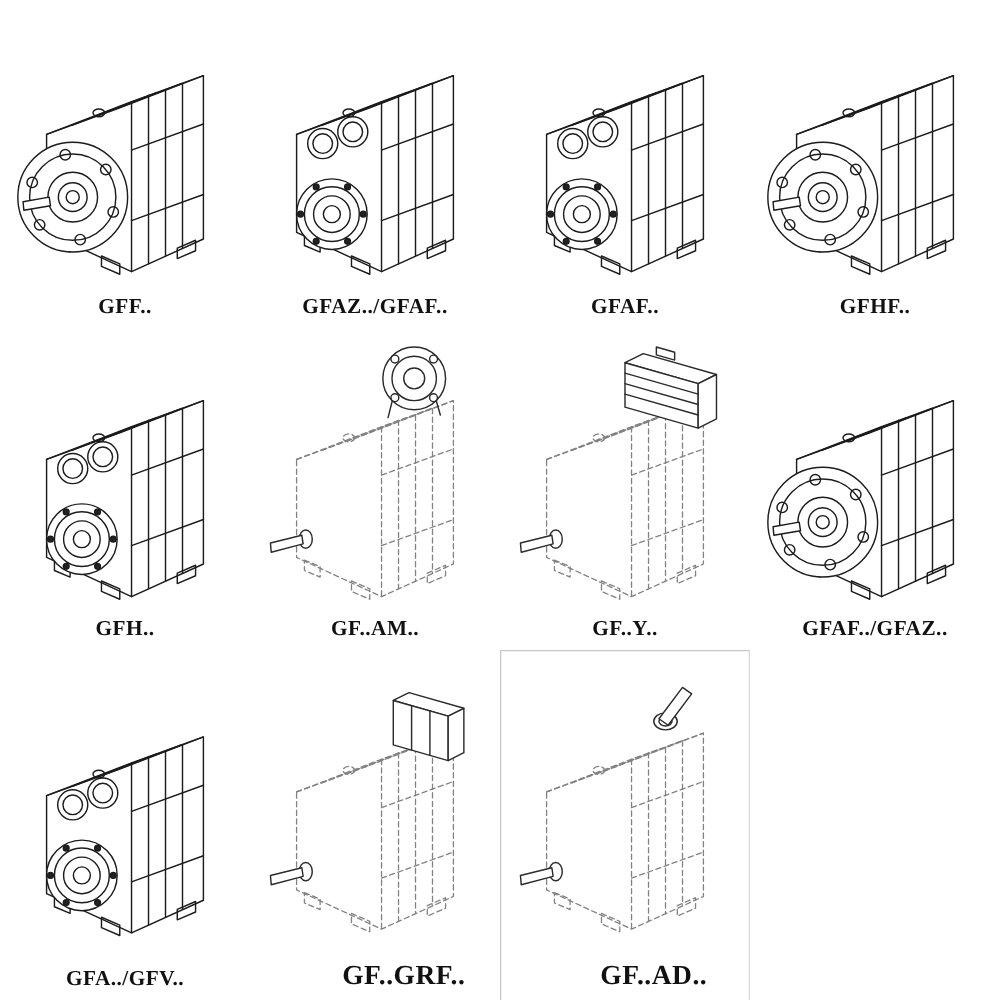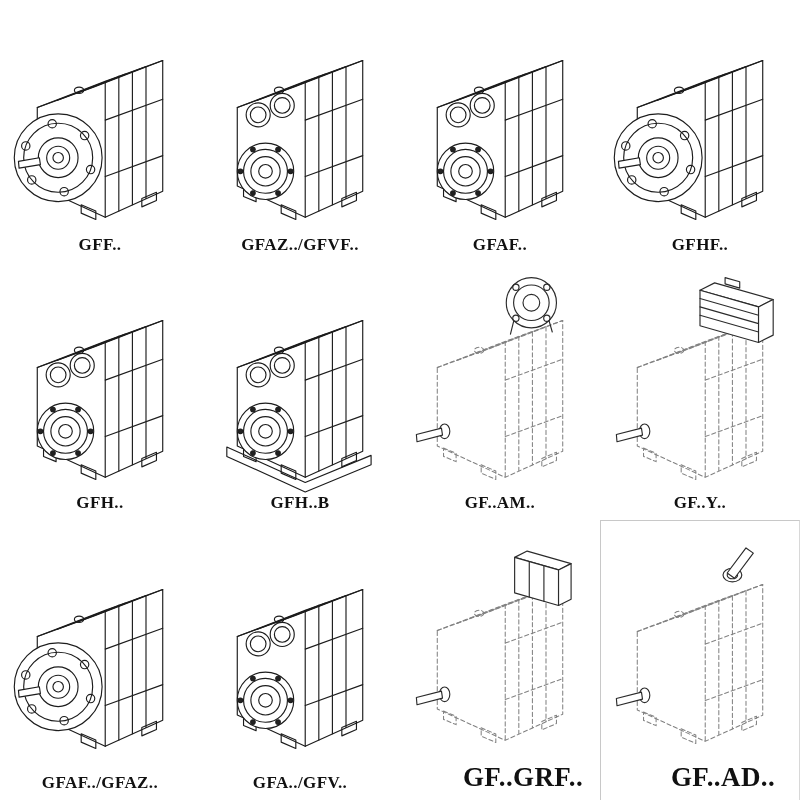--- a/index.html
+++ b/index.html
@@ -18,21 +18,21 @@
     display:flex;flex-direction:column;align-items:center;justify-content:flex-end;
     margin:0;overflow:hidden;
   }
   .draw{
     flex:1;display:flex;align-items:center;justify-content:center;width:100%;
   }
   .label{
     font-weight:bold;font-size:17px;letter-spacing:.4px;color:#111;
     padding-bottom:7px;white-space:nowrap;
   }
-  .label-lg .label{font-size:27px;margin-left:46px;}
+  .label-lg .label{font-size:22px;margin-left:46px;}
   .cell-bordered{border-left:1px solid #c8c8c8;border-top:1px solid #c8c8c8;border-right:1px solid #d8d8d8;text-align:center;}
   svg.gear{stroke:#1c1c1c;stroke-width:1.1;fill:none;stroke-linejoin:round;stroke-linecap:round;}
   .dash{stroke:#828282;stroke-dasharray:4 2.6;stroke-width:1;}
   .solidln{stroke:#2b2b2b;stroke-dasharray:none;}
   .defs-hidden{position:absolute;width:0;height:0;overflow:hidden;}
 </style>
 </head>
 <body>
 
 <svg class="defs-hidden" aria-hidden="true">
@@ -146,21 +146,21 @@
     <figcaption class="label">GFF..</figcaption>
   </figure>
 
   <figure class="cell">
     <div class="draw">
       <svg class="gear" viewBox="0 0 180 220" width="192" height="230">
         <use href="#gb-body"></use>
         <use href="#ov-bores"></use>
       </svg>
     </div>
-    <figcaption class="label">GFAZ../GFVF..</figcaption>
+    <figcaption class="label">GFAZ../GFAF..</figcaption>
   </figure>
 
   <figure class="cell">
     <div class="draw">
       <svg class="gear" viewBox="0 0 180 220" width="192" height="230">
         <use href="#gb-body"></use>
         <use href="#ov-bores"></use>
       </svg>
     </div>
     <figcaption class="label">GFAF..</figcaption>
@@ -179,30 +179,20 @@
   <figure class="cell">
     <div class="draw">
       <svg class="gear" viewBox="0 0 180 220" width="192" height="230">
         <use href="#gb-body"></use>
         <use href="#ov-bores"></use>
       </svg>
     </div>
     <figcaption class="label">GFH..</figcaption>
   </figure>
 
-  <figure class="cell">
-    <div class="draw">
-      <svg class="gear" viewBox="0 0 180 220" width="192" height="230">
-        <use href="#gb-body"></use>
-        <use href="#ov-bores"></use>
-        <use href="#ov-base"></use>
-      </svg>
-    </div>
-    <figcaption class="label">GFH..B</figcaption>
-  </figure>
 
   <figure class="cell">
     <div class="draw">
       <svg class="gear" viewBox="0 0 180 220" width="192" height="230">
         <use href="#gb-body" class="dash"></use>
         <use href="#ov-topflange" class="solidln"></use>
         <use href="#ov-inshaft" class="solidln"></use>
       </svg>
     </div>
     <figcaption class="label">GF..AM..</figcaption>

